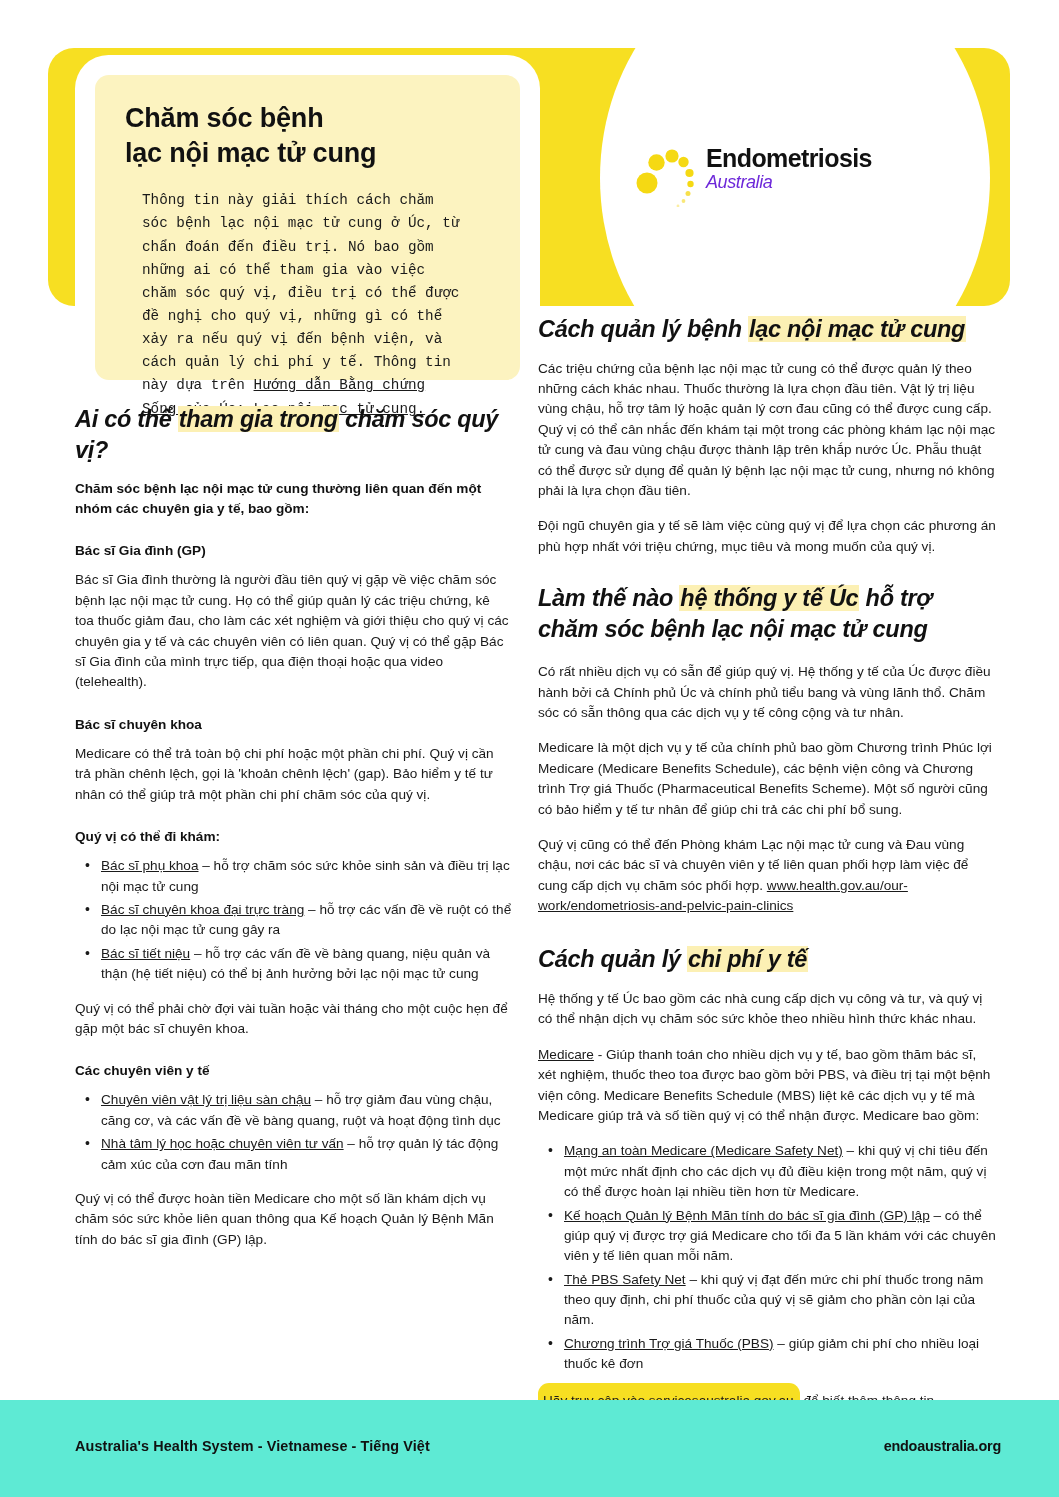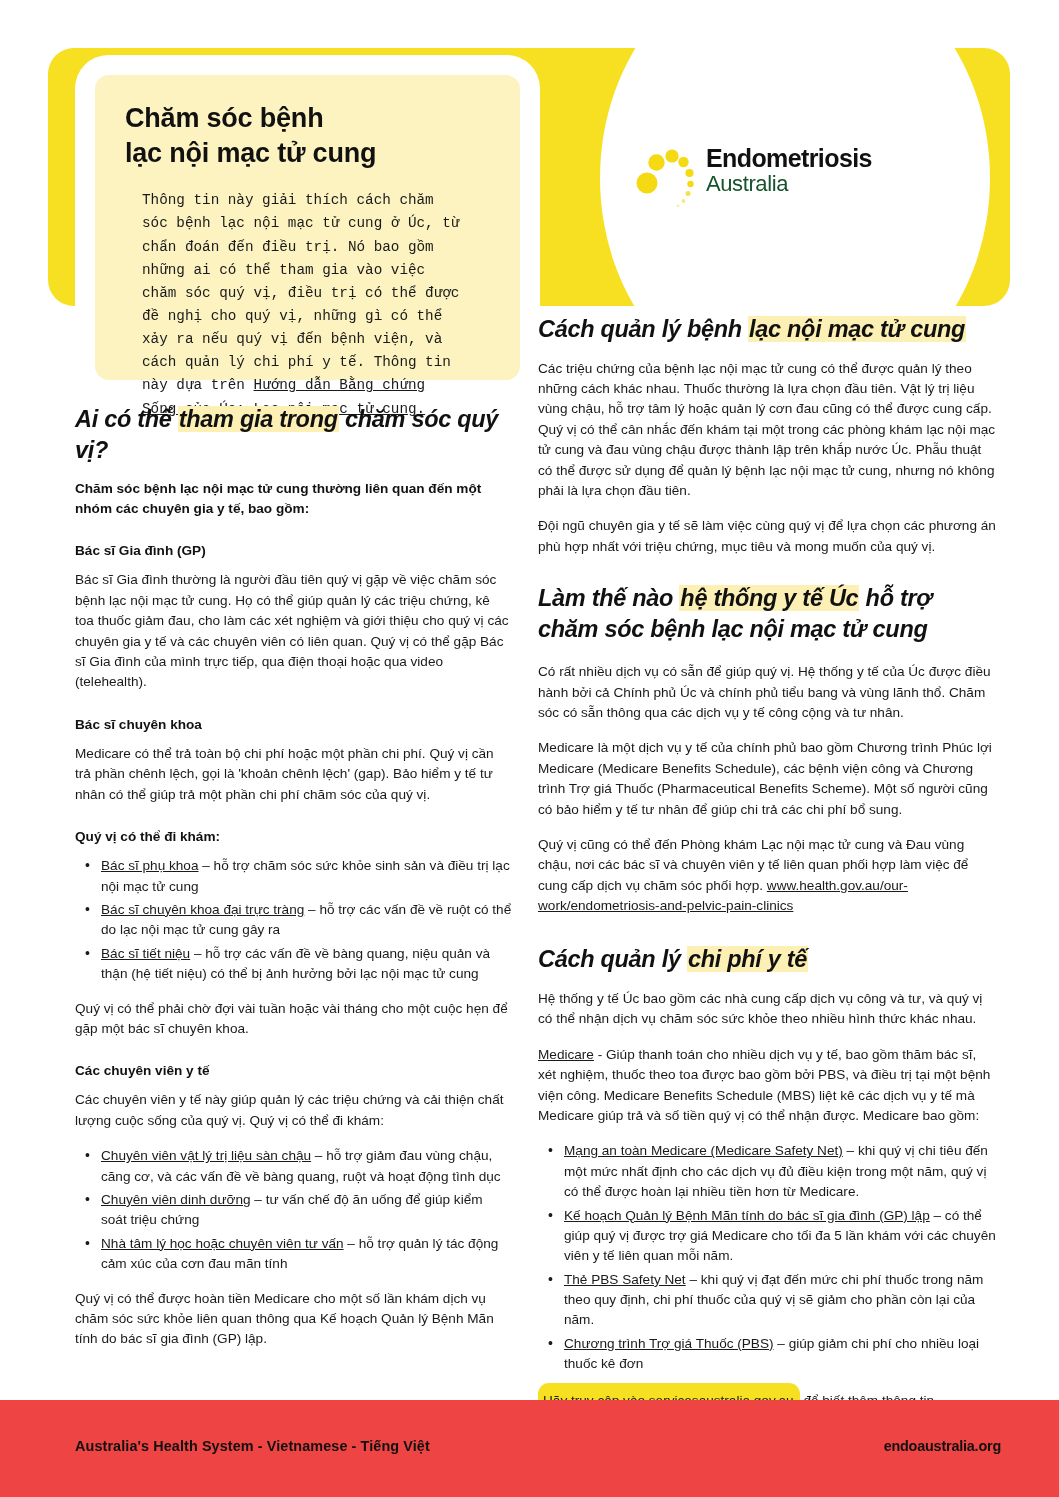--- a/index.html
+++ b/index.html
@@ -89,25 +89,26 @@
   .logo-text .l1 {
     display: block;
     font-size: 25px;
     font-weight: bold;
     letter-spacing: -0.6px;
     line-height: 1.06;
     color: #111111;
   }
   .logo-text .l2 {
     display: block;
-    font-size: 22px;
+    font-size: 18px;
     font-weight: normal;
     letter-spacing: -0.4px;
     line-height: 1.12;
-    color: #14532d;
+    color: #6d28d9;
+    font-style: italic;
   }
 
   
   .col {
     position: absolute;
     box-sizing: border-box;
   }
   .col-left {
     left: 75px;
     top: 404px;
@@ -186,21 +187,21 @@
     padding: 10px 6px 3px 5px;
   }
 
   
   .footer {
     position: absolute;
     left: 0;
     top: 1400px;
     width: 1059px;
     height: 97px;
-    background: #ef4444;
+    background: #5eead4;
   }
   .footer-left {
     position: absolute;
     left: 75px;
     top: 38px;
     font-size: 14.4px;
     font-weight: bold;
     letter-spacing: 0.1px;
     color: #111111;
   }
@@ -264,25 +265,23 @@
   <h3 class="sub spaced">Quý vị có thể đi khám:</h3>
   <ul class="bullets">
     <li><span class="u">Bác sĩ phụ khoa</span><span> – hỗ trợ chăm sóc sức khỏe sinh sản và điều trị lạc nội mạc tử cung</span></li>
     <li><span class="u">Bác sĩ chuyên khoa đại trực tràng</span><span> – hỗ trợ các vấn đề về ruột có thể do lạc nội mạc tử cung gây ra</span></li>
     <li><span class="u">Bác sĩ tiết niệu</span><span> – hỗ trợ các vấn đề về bàng quang, niệu quản và thận (hệ tiết niệu) có thể bị ảnh hưởng bởi lạc nội mạc tử cung</span></li>
   </ul>
 
   <p class="body">Quý vị có thể phải chờ đợi vài tuần hoặc vài tháng cho một cuộc hẹn để gặp một bác sĩ chuyên khoa.</p>
 
   <h3 class="sub spaced">Các chuyên viên y tế</h3>
-  <p class="body">Các chuyên viên y tế này giúp quản lý các triệu chứng và cải thiện chất lượng cuộc sống của quý vị. Quý vị có thể đi khám:</p>
 
   <ul class="bullets">
     <li><span class="u">Chuyên viên vật lý trị liệu sàn chậu</span><span> – hỗ trợ giảm đau vùng chậu, căng cơ, và các vấn đề về bàng quang, ruột và hoạt động tình dục</span></li>
-    <li><span class="u">Chuyên viên dinh dưỡng</span><span> – tư vấn chế độ ăn uống để giúp kiểm soát triệu chứng</span></li>
     <li><span class="u">Nhà tâm lý học hoặc chuyên viên tư vấn</span><span> – hỗ trợ quản lý tác động cảm xúc của cơn đau mãn tính</span></li>
   </ul>
 
   <p class="body">Quý vị có thể được hoàn tiền Medicare cho một số lần khám dịch vụ chăm sóc sức khỏe liên quan thông qua Kế hoạch Quản lý Bệnh Mãn tính do bác sĩ gia đình (GP) lập.</p>
 </div>
 
 <div class="col col-right">
 
   <h2 class="sec"><span>Cách quản lý bệnh </span><span class="hl">lạc nội mạc tử cung</span></h2>
   <p class="body">Các triệu chứng của bệnh lạc nội mạc tử cung có thể được quản lý theo những cách khác nhau. Thuốc thường là lựa chọn đầu tiên. Vật lý trị liệu vùng chậu, hỗ trợ tâm lý hoặc quản lý cơn đau cũng có thể được cung cấp. Quý vị có thể cân nhắc đến khám tại một trong các phòng khám lạc nội mạc tử cung và đau vùng chậu được thành lập trên khắp nước Úc. Phẫu thuật có thể được sử dụng để quản lý bệnh lạc nội mạc tử cung, nhưng nó không phải là lựa chọn đầu tiên.</p>

